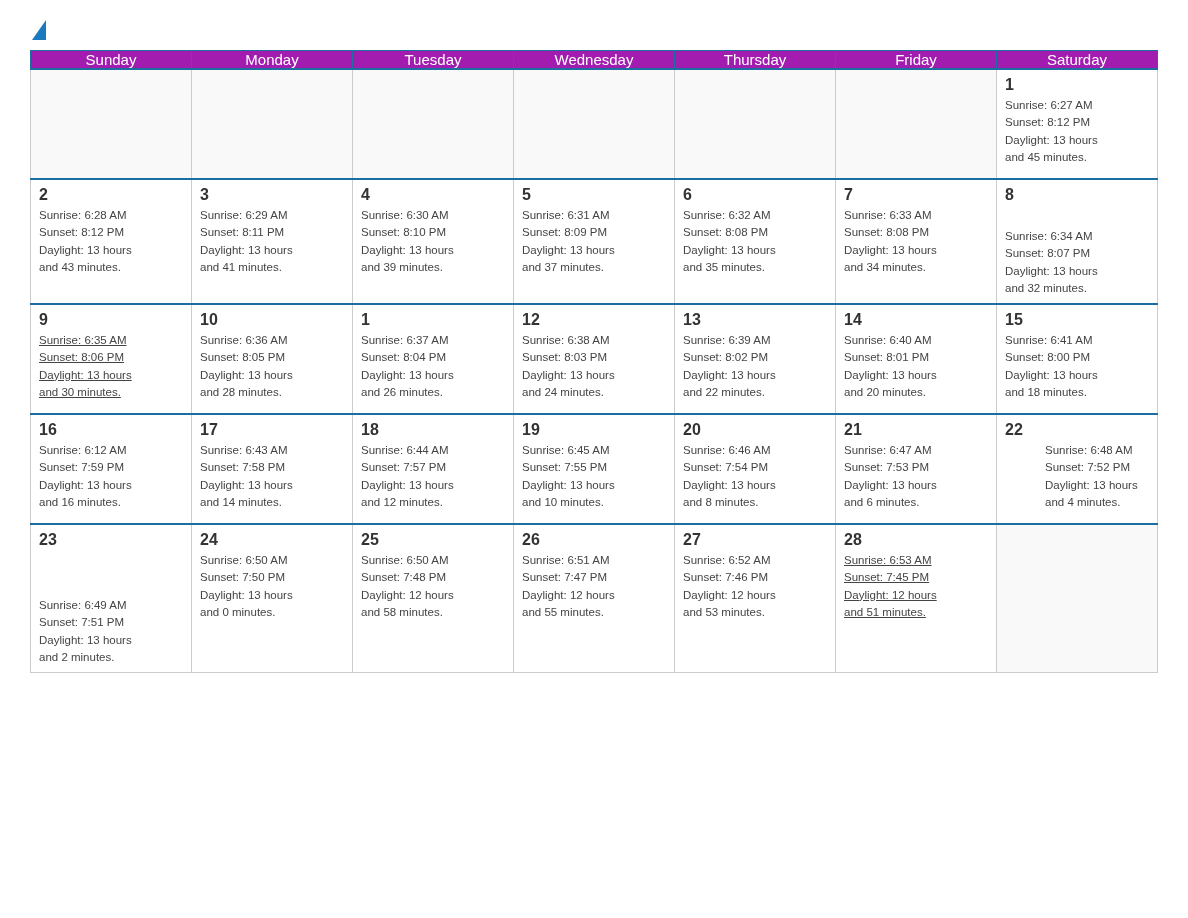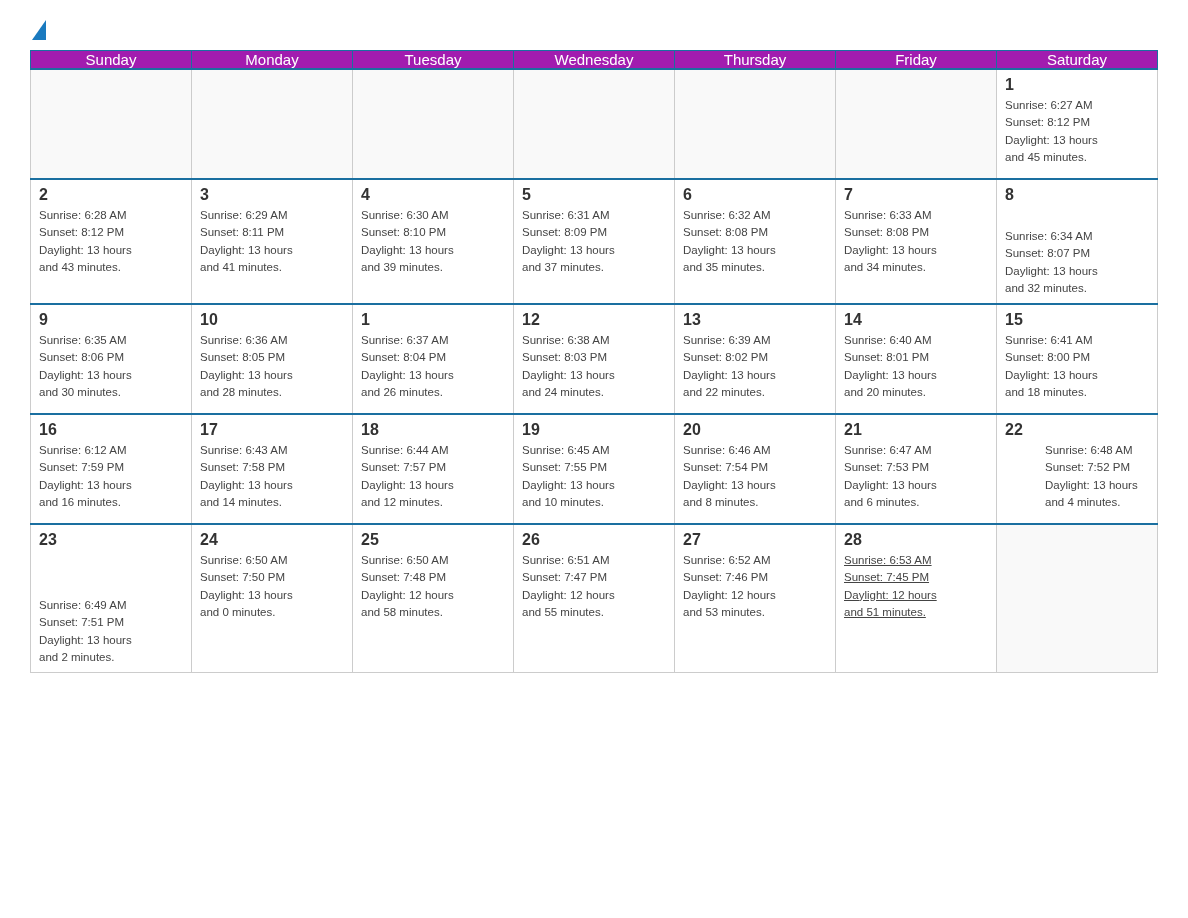--- a/index.html
+++ b/index.html
@@ -191,21 +191,21 @@
           <span class="day-number">8</span>
           <div class="day-info" style="white-space: pre-line; margin-top: 24px;">Sunrise: 6:34 AM
 Sunset: 8:07 PM
 Daylight: 13 hours
 and 32 minutes.</div>
         </td>
       </tr>
       <tr class="week-row">
         <td>
           <span class="day-number">9</span>
-          <div class="day-info" style="white-space: pre-line;">Sunrise: 6:35 AM
+          <div class="day-info" style="white-space: pre-line; text-decoration: underline;">Sunrise: 6:35 AM
 Sunset: 8:06 PM
 Daylight: 13 hours
 and 30 minutes.</div>
         </td>
         <td>
           <span class="day-number">10</span>
           <div class="day-info" style="white-space: pre-line;">Sunrise: 6:36 AM
 Sunset: 8:05 PM
 Daylight: 13 hours
 and 28 minutes.</div>

